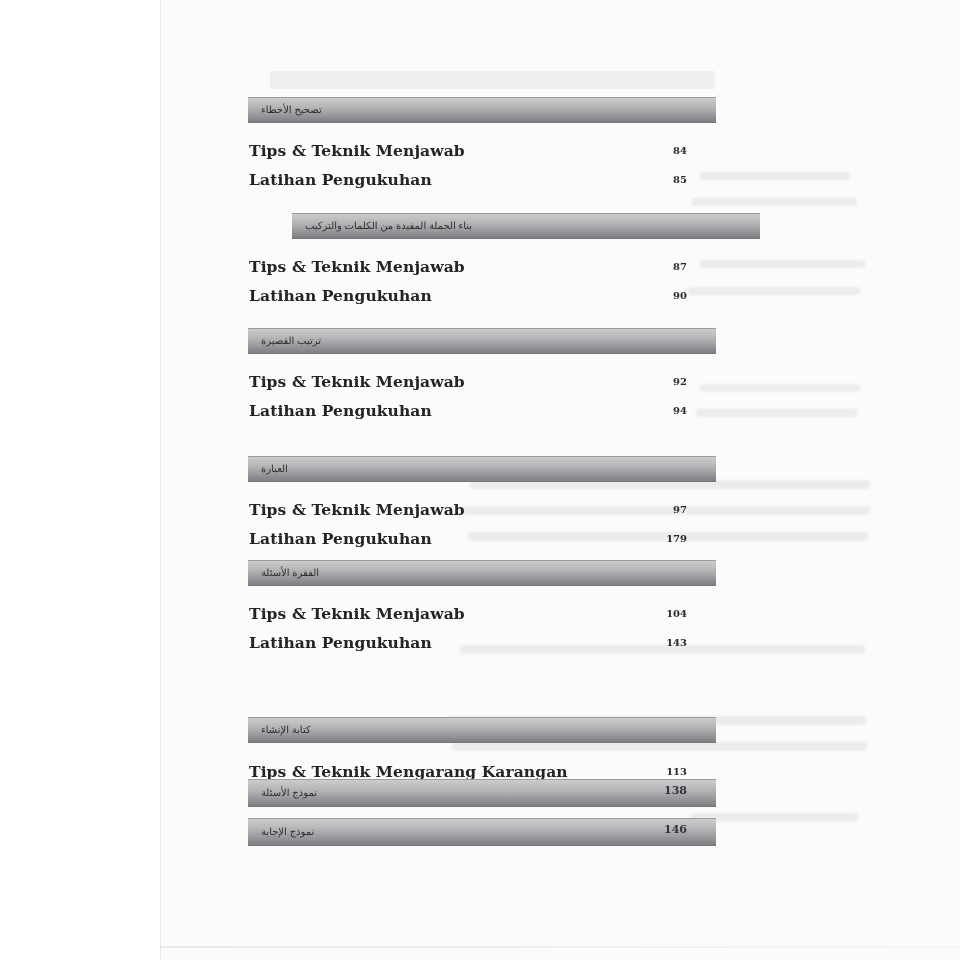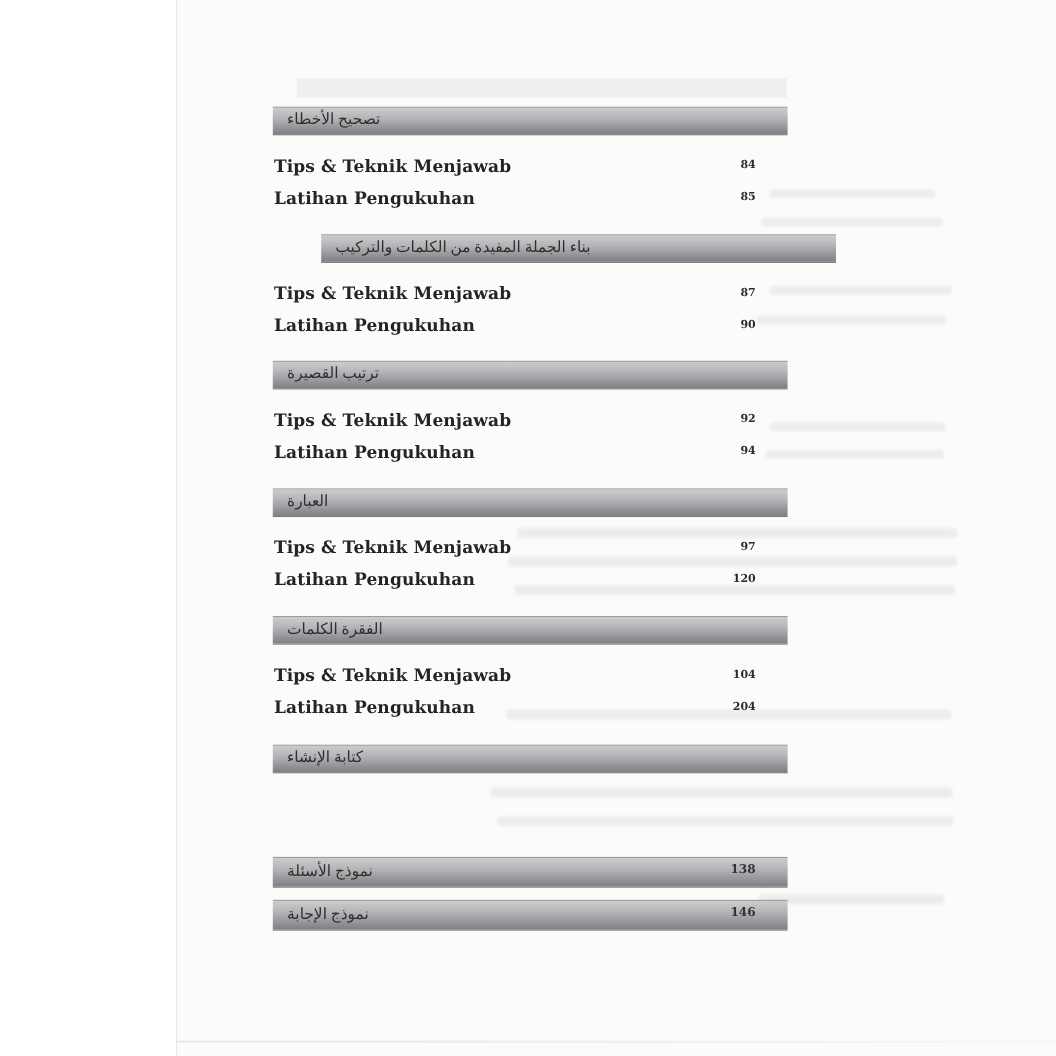--- a/index.html
+++ b/index.html
@@ -26,22 +26,22 @@
   .bar {
     position: relative;
     height: 24px;
     background: linear-gradient(to bottom, #cbccce 0%, #b4b5b7 38%, #97989b 72%, #7e7f83 100%);
     border-top: 1px solid #9b9c9e;
     border-bottom: 1px solid #76777a;
   }
   .bar-lg { height: 26px; }
   .bar .ar {
     position: absolute; left: 13px; top: 2px;
-    font-family: Liberation Serif, serif;
-    font-size: 14px; line-height: 20px;
+    font-family: Liberation Sans, sans-serif;
+    font-size: 10px; line-height: 20px;
     color: #2e2e2e;
     direction: rtl;
     white-space: nowrap;
   }
   .bar-lg .ar { top: 3px; }
   .bar-num {
     position: absolute; right: 29px; top: 4px;
     font-size: 11px; font-weight: 700;
     color: #333437;
   }
@@ -127,51 +127,55 @@
   <div class="row" style="top:44px;">
     <span class="lbl">Tips &amp; Teknik Menjawab</span>
     <span class="num">92</span>
   </div>
   <div class="row" style="top:73px;">
     <span class="lbl">Latihan Pengukuhan</span>
     <span class="num">94</span>
   </div>
 </div>
 
-<div class="section" style="top:444px;">
+<div class="section" style="top:456px;">
   <div class="bar">
     <span class="ar">العبارة</span>
   </div>
   <div class="row" style="top:44px;">
     <span class="lbl">Tips &amp; Teknik Menjawab</span>
     <span class="num">97</span>
   </div>
   <div class="row" style="top:73px;">
     <span class="lbl">Latihan Pengukuhan</span>
-    <span class="num">120</span>
+    <span class="num">179</span>
   </div>
 </div>
 
 <div class="section" style="top:560px;">
   <div class="bar">
-    <span class="ar">الفقرة الكلمات</span>
+    <span class="ar">الفقرة الأسئلة</span>
   </div>
   <div class="row" style="top:44px;">
     <span class="lbl">Tips &amp; Teknik Menjawab</span>
     <span class="num">104</span>
   </div>
   <div class="row" style="top:73px;">
     <span class="lbl">Latihan Pengukuhan</span>
-    <span class="num">204</span>
+    <span class="num">143</span>
   </div>
 </div>
 
-<div class="section" style="top:677px;">
+<div class="section" style="top:717px;">
   <div class="bar">
     <span class="ar">كتابة الإنشاء</span>
+  </div>
+  <div class="row" style="top:45px;">
+    <span class="lbl">Tips &amp; Teknik Mengarang Karangan</span>
+    <span class="num">113</span>
   </div>
 </div>
 
 <div class="section" style="top:779px;">
   <div class="bar bar-lg">
     <span class="ar">نموذج الأسئلة</span>
     <span class="bar-num">138</span>
   </div>
 </div>
 

